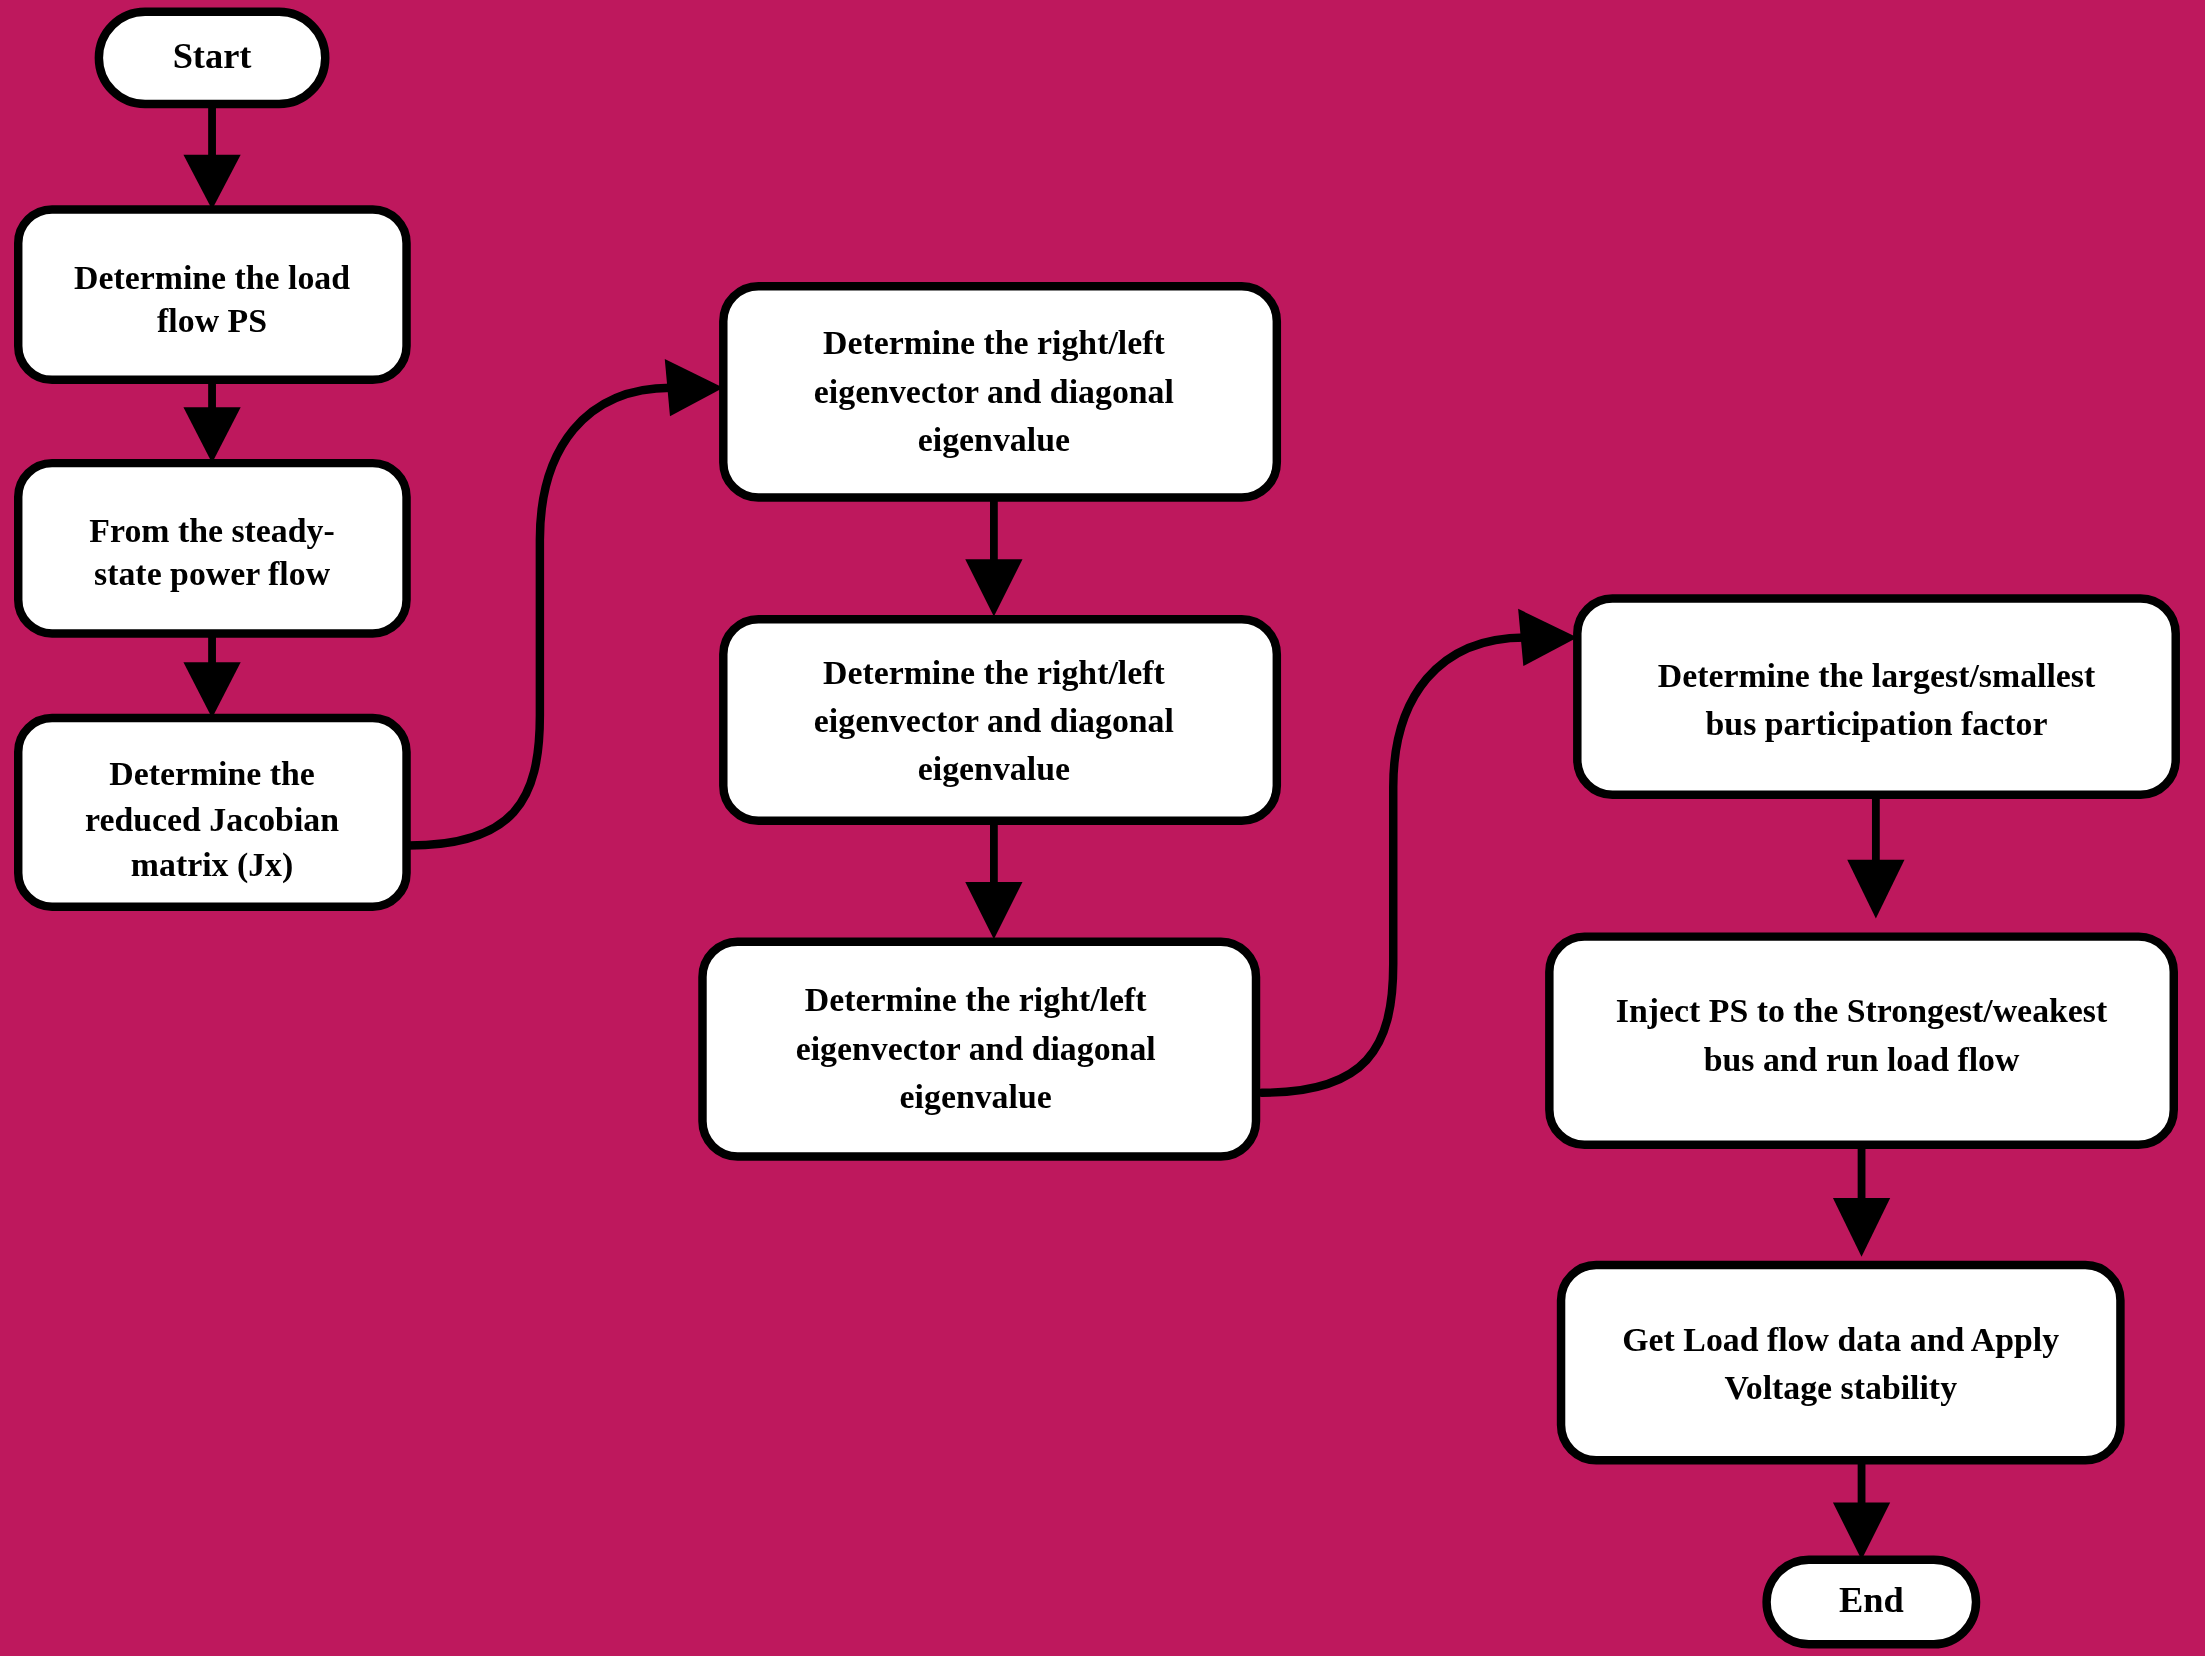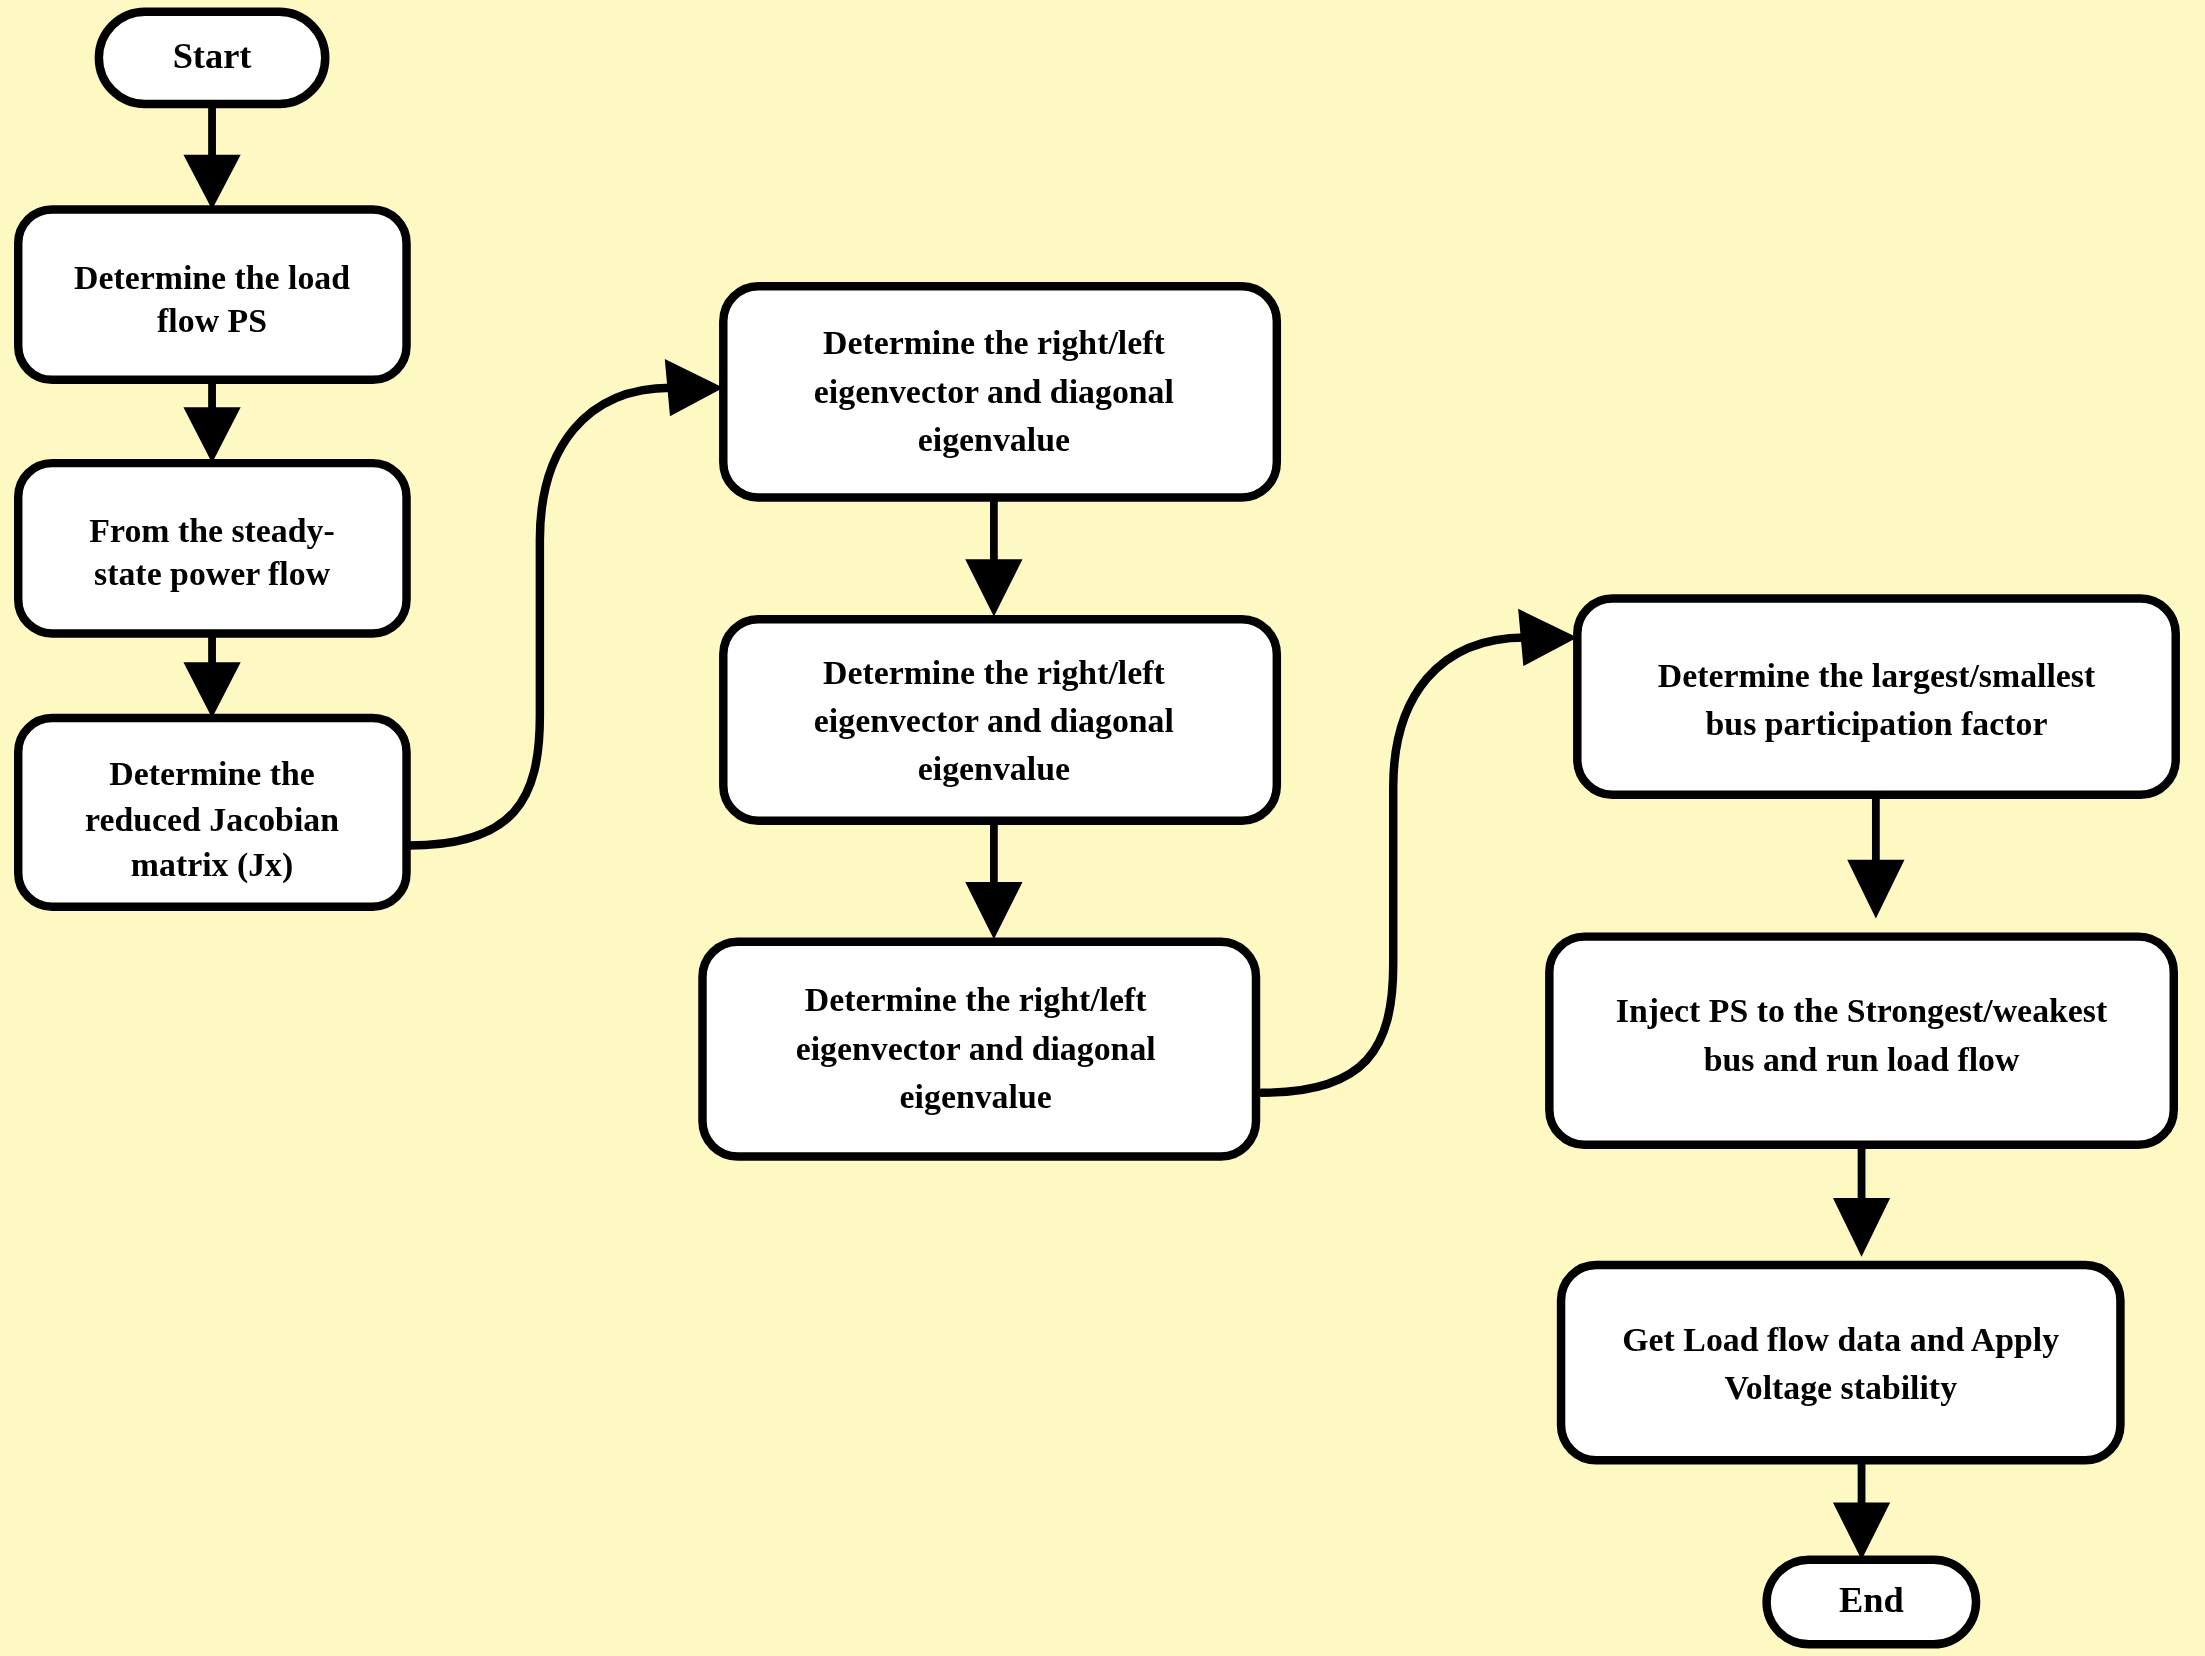--- a/index.html
+++ b/index.html
@@ -10,21 +10,21 @@
   body {
     width: 2205px;
     height: 1656px;
     overflow: hidden;
     font-family: "Liberation Serif", "DejaVu Serif", serif;
   }
   #flowchart-root {
     position: relative;
     width: 2205px;
     height: 1656px;
-    background: #fef9c3;
+    background: #be185d;
   }
   svg#flow-svg {
     position: absolute;
     top: 0;
     left: 0;
     width: 2205px;
     height: 1656px;
     display: block;
   }
   .node-shape {

